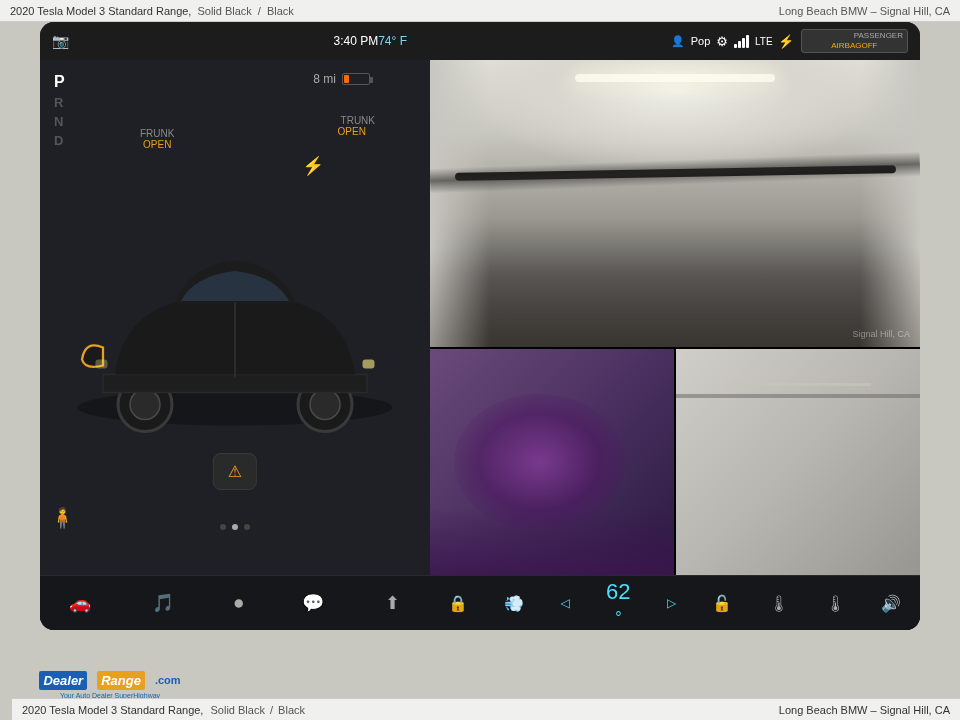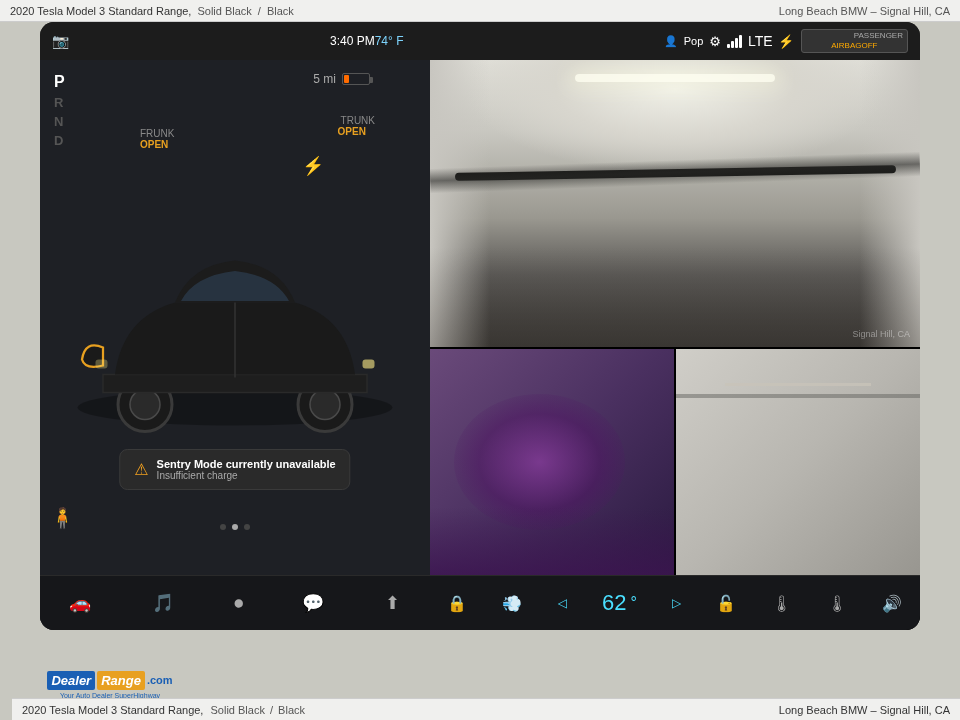--- a/index.html
+++ b/index.html
@@ -143,34 +143,34 @@
       border-radius: 1px;
     }
 
     
     #frunk-label {
       position: absolute;
       top: 68px;
       left: 100px;
       color: #aaa;
       font-size: 11px;
-      text-align: left;
+      text-align: center;
     }
     #trunk-label {
       position: absolute;
       top: 55px;
       right: 55px;
       color: #aaa;
       font-size: 11px;
       text-align: center;
     }
     .door-open-indicator {
       color: #e8a020;
       font-size: 10px;
-      font-weight: bold;
+      font-weight: normal;
     }
 
     
     #sentry-warning {
       position: absolute;
       bottom: 140px;
       left: 50%;
       transform: translateX(-50%);
       background: #2a2a2a;
       border-radius: 8px;
@@ -323,20 +323,21 @@
       color: #aaa;
       font-size: 16px;
       cursor: pointer;
     }
     .cam-toolbar-temp {
       display: flex;
       align-items: center;
       gap: 4px;
       color: white;
       font-size: 14px;
+      flex-direction: column;
     }
     .cam-toolbar-temp-val {
       font-size: 22px;
       font-weight: 300;
       color: #4adfff;
     }
 
     
     #dealer-logo {
       position: absolute;
@@ -509,42 +510,42 @@
     <div id="tesla-status-right">
       <span>👤</span>
       <span>Pop</span>
       <span style="font-size:13px;">⚙</span>
       <div class="signal-bars">
         <div class="signal-bar" style="height:4px;"></div>
         <div class="signal-bar" style="height:7px;"></div>
         <div class="signal-bar" style="height:10px;"></div>
         <div class="signal-bar" style="height:13px;"></div>
       </div>
-      <span style="font-size:14px;">LTE</span>
+      <span style="font-size:10px;">LTE</span>
       <span style="font-size:13px;">⚡</span>
       <div class="airbag-badge">
         <span style="font-size:8px;color:#aaa;padding-left:48px;">PASSENGER</span>
         <span style="font-size:8px;color:#ffaa00;">AIRBAGOFF</span>
       </div>
     </div>
   </div>
 
   <div id="main-content">
 
     <div id="left-panel">
 
       <div id="prnd">
         <span class="prnd-letter active">P</span>
         <span class="prnd-letter">R</span>
         <span class="prnd-letter">N</span>
         <span class="prnd-letter">D</span>
       </div>
 
       <div id="range-info">
-        <span id="range-miles">5 mi</span>
+        <span id="range-miles">8 mi</span>
         <div id="battery-bar">
           <div id="battery-fill"></div>
         </div>
       </div>
 
       <div id="frunk-label">
         <div style="font-size:10px; color:#888;">FRUNK</div>
         <div class="door-open-indicator">OPEN</div>
       </div>
 
@@ -580,24 +581,20 @@
 
           <rect x="215" y="118" width="8" height="6" rx="2" fill="#ffee88" opacity="0.6"></rect>
           <rect x="37" y="118" width="8" height="6" rx="2" fill="#ffee88" opacity="0.3"></rect>
         </svg>
       </div>
 
       <div id="seat-icon">🧍</div>
 
       <div id="sentry-warning">
         <div id="sentry-warning-icon">⚠</div>
-        <div id="sentry-warning-text">
-          <span id="sentry-warning-title">Sentry Mode currently unavailable</span>
-          <span id="sentry-warning-subtitle">Insufficient charge</span>
-        </div>
       </div>
 
       <div id="page-dots">
         <div class="page-dot"></div>
         <div class="page-dot active"></div>
         <div class="page-dot"></div>
       </div>
 
       <div id="bottom-toolbar">
         <span class="toolbar-icon">🚗</span>
@@ -647,21 +644,21 @@
         <span class="cam-toolbar-icon">🔊</span>
       </div>
     </div>
 
   </div>
 </div>
 
 <div id="dealer-logo">
   <div id="dealer-logo-img">
     <div style="text-align:center;">
-      <div style="display:flex; align-items:center; gap:2px;">
+      <div style="display:flex; align-items:center; gap:10px;">
         <div style="background:#1a5fb4; color:white; font-size:13px; font-weight:900; padding:2px 4px; font-style:italic; border-radius:2px;">Dealer</div>
         <div style="background:#e8a020; color:white; font-size:13px; font-weight:900; padding:2px 4px; font-style:italic; border-radius:2px;">Range</div>
         <div style="color:#1a5fb4; font-size:11px; font-weight:bold;">.com</div>
       </div>
       <div class="dealer-logo-sub" style="font-size:7px; color:#1a5fb4; margin-top:2px;">Your Auto Dealer SuperHighway</div>
     </div>
   </div>
 </div>
 
 <div id="bottom-info">

